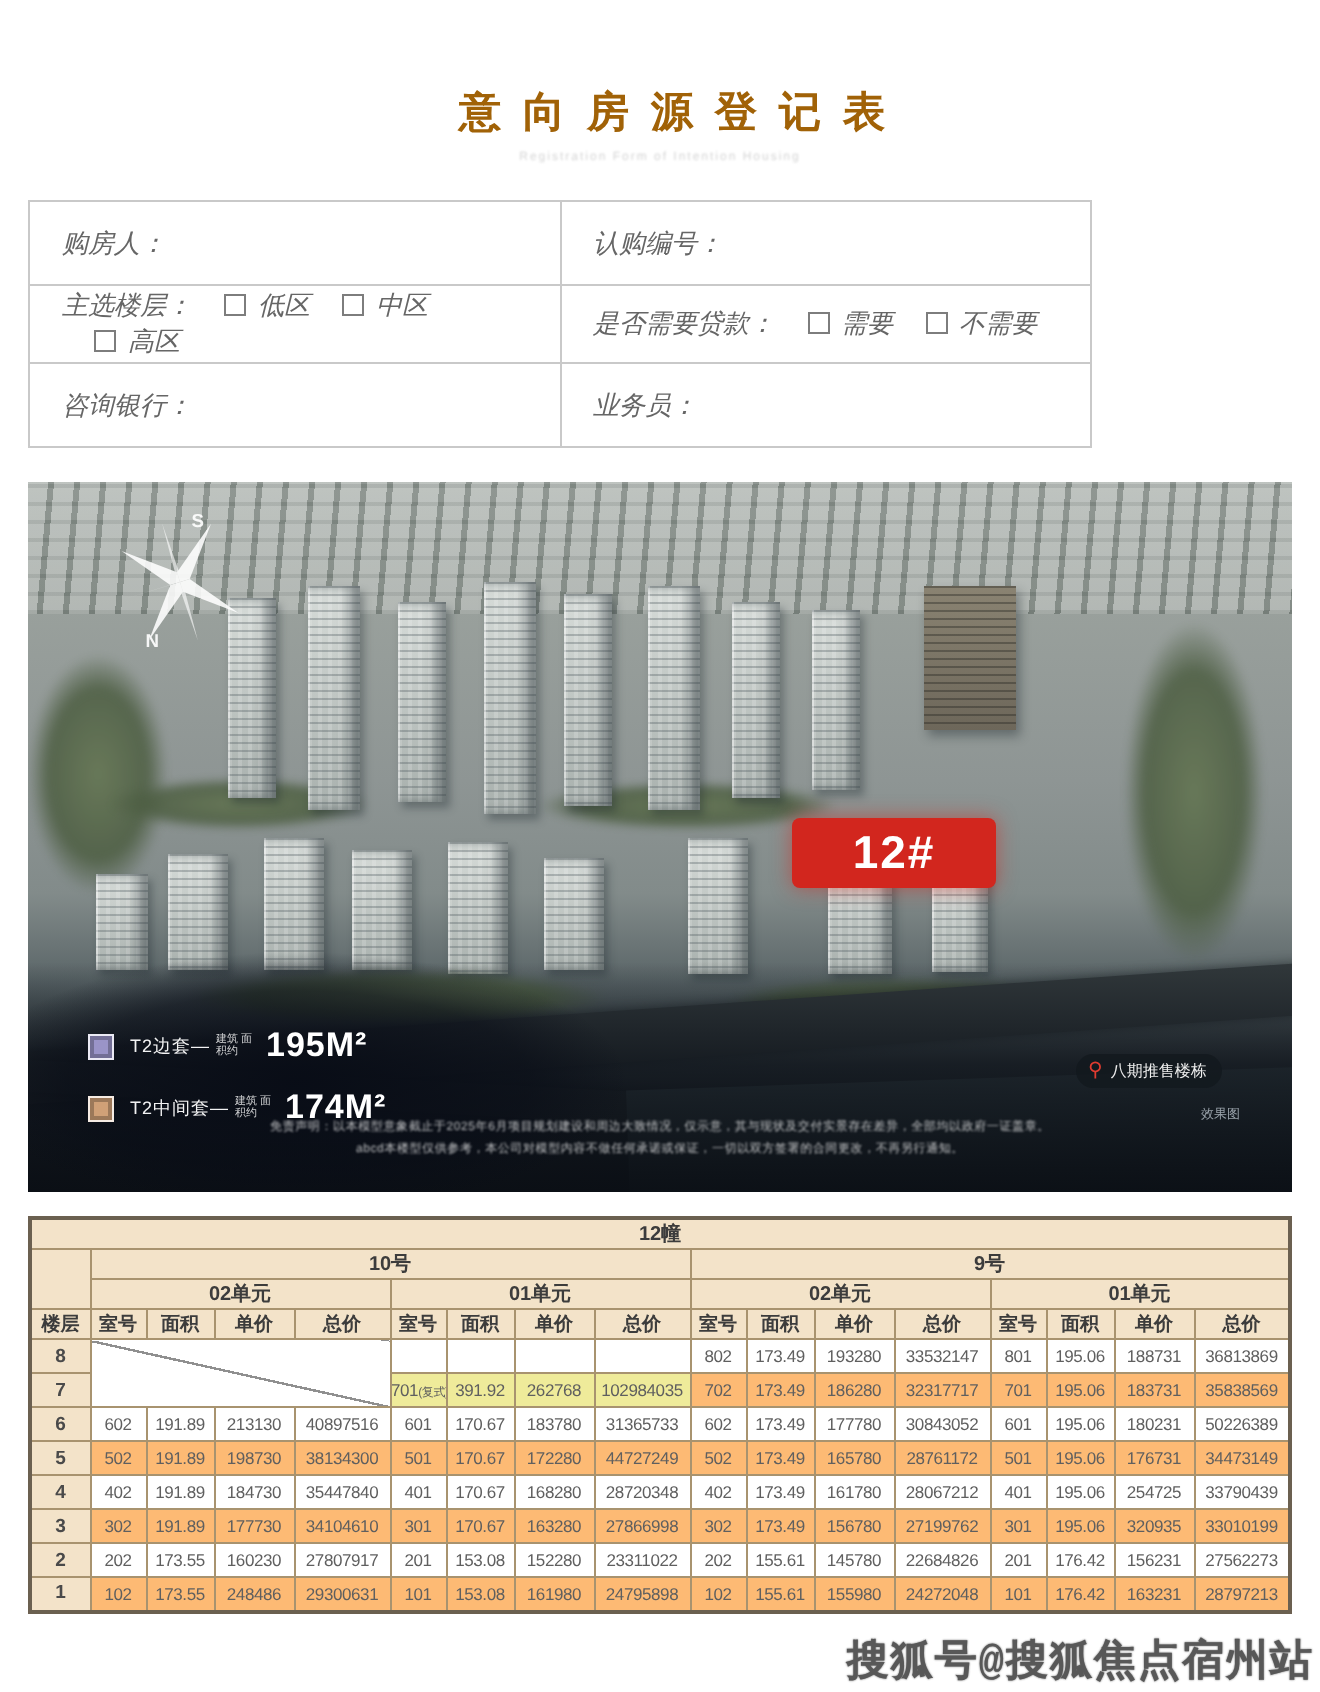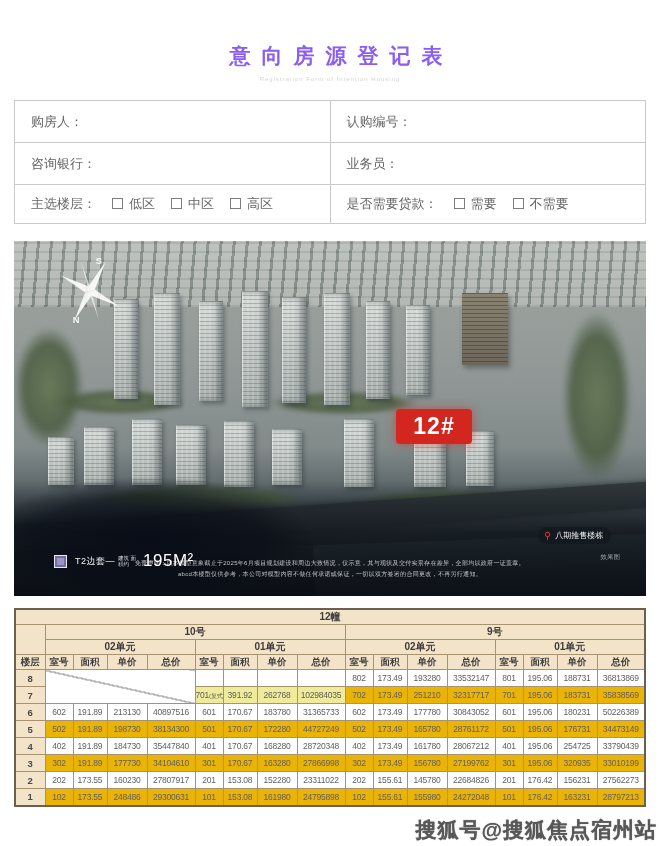--- a/index.html
+++ b/index.html
@@ -1,25 +1,25 @@
 <!DOCTYPE html>
 <html><head>
 <meta charset="utf-8">
 <style>
   * { margin:0; padding:0; box-sizing:border-box; }
   html,body { width:660px; background:#ffffff; font-family:"Liberation Sans","DejaVu Sans",sans-serif; }
   body { position:relative; height:846px; overflow:hidden; }
 
   
   .title-wrap { text-align:center; padding-top:42px; }
-  .page-title { font-size:21px; font-weight:bold; color:#8b5cf6; letter-spacing:11px; text-indent:11px;padding-left:12px; }
+  .page-title { font-size:21px; font-weight:bold; color:#a16207; letter-spacing:11px; text-indent:11px;padding-left:12px; }
   .ghost-sub { margin-top:6px; font-size:6px; color:#d4d4d4; filter:blur(.5px); letter-spacing:1px; }
 
   
-  .form-table { width:632px; margin:18px auto 0 14px; border-collapse:collapse; table-layout:fixed; }
+  .form-table { width:532px; margin:18px auto 0 14px; border-collapse:collapse; table-layout:fixed;font-style:italic; }
   .form-table td { border:1px solid #c9c9c9; font-size:13px; color:#666; padding:0 16px; height:42px; vertical-align:middle; background:#fff; }
   .intent-row-cell { position:relative; }
   .intent-item { position:absolute; top:50%; transform:translateY(-50%); }
   .chk { display:inline-block; width:11px; height:11px; border:1.3px solid #7d7d7d; background:#fff; vertical-align:-1px; margin-right:6px; }
   .chk-group { margin-left:16px; white-space:nowrap; }
   .chk-group:first-of-type { margin-left:10px; }
 
   
   .render { position:relative; width:632px; height:355px; margin:17px 0 0 14px; overflow:hidden;
     background:linear-gradient(180deg,#a4aaa6 0%,#99a09c 18%,#8e9594 42%,#828b8a 58%,#556063 72%,#2b3338 86%,#1c2329 100%); }
@@ -39,84 +39,84 @@
     background-image:repeating-linear-gradient(180deg, rgba(40,40,35,.4) 0 1px, transparent 1px 4px), linear-gradient(180deg,#8a8372,#6d675a);
     box-shadow:2px 3px 5px rgba(30,40,45,.4); }
   .road { position:absolute; background:#31383b; box-shadow:0 0 6px rgba(20,25,28,.6); }
   .water { position:absolute; background:linear-gradient(180deg,#48585c,#2e3b40); transform:rotate(-2deg); }
   .bottomdark { position:absolute; left:0; bottom:0; width:100%; height:115px;
     background:linear-gradient(180deg, rgba(15,20,26,0) 0%, rgba(13,18,25,.75) 45%, rgba(10,14,20,.95) 100%); }
   .legendpatch { position:absolute; left:-30px; top:235px; width:330px; height:130px;
     background:radial-gradient(closest-side, rgba(8,12,22,.95), rgba(8,12,22,.55) 70%, rgba(8,12,22,0)); }
 
   .compass { position:absolute; left:40px; top:14px; width:72px; height:72px; opacity:.92; }
-  .badge-12 { position:absolute; left:382px; top:168px; width:76px; height:35px; background:#d2261e;
+  .badge-12 { position:absolute; left:382px; top:168px; width:102px; height:35px; background:#d2261e;
     border-radius:4px; color:#fff; font-size:23px; font-weight:bold; display:flex; align-items:center; justify-content:center;
     box-shadow:0 0 10px rgba(210,38,30,.55); letter-spacing:1px; }
 
-  .legend { position:absolute; left:40px; top:272px; color:#fff;margin-top:38px; }
+  .legend { position:absolute; left:30px; top:272px; color:#fff; }
   .legend-row { display:flex; align-items:center; margin-bottom:11px; }
   .legend-swatch { width:13px; height:13px; border:1px solid rgba(255,255,255,.8); margin-right:8px; flex:0 0 auto;
     box-shadow:inset 0 0 0 2px rgba(0,0,0,.25); }
   .legend-name { font-size:9px; letter-spacing:.5px; opacity:.95; }
   .legend-note { font-size:5.5px; opacity:.8; margin:0 3px; line-height:1.1; width:22px; }
-  .legend-area { font-size:17px; font-weight:normal; letter-spacing:.5px; }
+  .legend-area { font-size:17px; font-weight:bold; letter-spacing:.5px; }
 
   .poi { position:absolute; left:524px; top:286px; background:rgba(18,24,30,.78); border-radius:9px;
     padding:3px 8px 3px 6px; display:flex; align-items:center; color:#eee; font-size:8px; white-space:nowrap; }
   .pin { color:#e03b30; font-size:10px; margin-right:4px; }
   .poi-sub { position:absolute; right:26px; top:312px; font-size:6.5px; color:#9aa3ab; }
 
   .disclaimer { position:absolute; left:10%; width:80%; text-align:center; color:rgba(255,255,255,.72);
     font-size:6px; filter:blur(.4px); letter-spacing:.3px; }
   .d1 { top:318px; } .d2 { top:329px; }
 
   
   .price-wrap { position:relative; width:632px; margin:12px 0 0 14px; }
   .price-table { width:632px; border-collapse:collapse; table-layout:fixed; border:2px solid #6b6050; }
   .price-table th, .price-table td { border:1px solid #a8936f; text-align:center; vertical-align:middle; overflow:hidden; white-space:nowrap; }
   .hdr { background:#f3e3c9; color:#3c3c3c; font-size:10px; font-weight:bold; height:15px; }
   .hdr-sm { background:#f3e3c9; color:#3c3c3c; font-size:9.5px; font-weight:bold; height:15px; }
   .floor-cell { background:#f3e3c9; color:#4a4a4a; font-size:9.5px; font-weight:bold; }
   .price-table td.data { font-size:8.5px; color:#5f5f5f; height:17px; background:#fff; letter-spacing:-.2px; }
-  tr.tint td.data { background:#eab308; }
+  tr.tint td.data { background:#fdba74; }
   td.diag { background:
       linear-gradient(to top right, transparent calc(50% - .6px), #8f8f8f calc(50% - .6px), #8f8f8f calc(50% + .6px), transparent calc(50% + .6px)),
       #ffffff !important; }
   td.hl { background:#efeb9a !important; color:#55522e; }
   .room-sfx { font-size:6px; }
 
   .watermark { position:absolute; right:3px; bottom:2px; font-size:21px; font-weight:bold; color:#3d3d3d;
-    opacity:.86; letter-spacing:1px; text-shadow:0 0 1px #3d3d3d; }
+    opacity:.86; letter-spacing:1px; text-shadow:0 0 1px #3d3d3d;font-family:Liberation Mono, monospace; }
 </style>
 </head>
 <body>
 
 <div class="title-wrap">
   <div class="page-title">意向房源登记表</div>
   <div class="ghost-sub">Registration Form of Intention Housing</div>
 </div>
 
 <table class="form-table">
   <tbody>
       <tr>
     <td style="width:50%">购房人：</td>
     <td style="width:50%">认购编号：</td>
-  </tr>
-  <tr>
-    <td>咨询银行：</td>
-    <td>业务员：</td>
   </tr>
   <tr style="height:39px">
     <td style="height:39px">
       <span>主选楼层：</span><span class="chk-group"><span class="chk"></span><span>低区</span></span><span class="chk-group"><span class="chk"></span><span>中区</span></span><span class="chk-group"><span class="chk"></span><span>高区</span></span>
     </td>
     <td style="height:39px">
       <span>是否需要贷款：</span><span class="chk-group"><span class="chk"></span><span>需要</span></span><span class="chk-group"><span class="chk"></span><span>不需要</span></span>
     </td>
+  </tr>
+  <tr>
+    <td>咨询银行：</td>
+    <td>业务员：</td>
   </tr>
 </tbody>
   </table>
 
 <div class="render">
   <div class="topstrip"></div>
 
   <div class="grn" style="left:0;top:86px;width:70px;height:120px"></div>
   <div class="grn" style="left:40px;top:148px;width:130px;height:26px"></div>
   <div class="grn" style="left:255px;top:150px;width:150px;height:24px"></div>
@@ -167,20 +167,26 @@
   </svg>
 
   <div class="badge-12">12#</div>
 
   <div class="legend">
     <div class="legend-row">
       <span class="legend-swatch" style="background: rgb(154, 148, 200);"></span>
       <span class="legend-name">T2边套—</span>
       <span class="legend-note">建筑 面积约</span>
       <span class="legend-area">195M²</span>
+    </div>
+    <div class="legend-row">
+      <span class="legend-swatch" style="background: rgb(208, 160, 119);"></span>
+      <span class="legend-name">T2中间套—</span>
+      <span class="legend-note">建筑 面积约</span>
+      <span class="legend-area">174M²</span>
     </div>
   </div>
 
   <div class="poi">
     <span class="pin">⚲</span>
     <span>八期推售楼栋</span>
   </div>
   <div class="poi-sub">效果图</div>
 
   <div class="disclaimer d1">免责声明：以本模型意象截止于2025年6月项目规划建设和周边大致情况，仅示意，其与现状及交付实景存在差异，全部均以政府一证盖章。</div>
@@ -261,21 +267,21 @@
   </tr>
 
   <tr class="tint">
     <td class="floor-cell">7</td>
     <td class="data hl"><span>701</span><span class="room-sfx">(复式)</span></td>
     <td class="data hl">391.92</td>
     <td class="data hl">262768</td>
     <td class="data hl">102984035</td>
     <td class="data">702</td>
     <td class="data">173.49</td>
-    <td class="data">251210</td>
+    <td class="data">186280</td>
     <td class="data">32317717</td>
     <td class="data">701</td>
     <td class="data">195.06</td>
     <td class="data">183731</td>
     <td class="data">35838569</td>
   </tr>
 
   <tr>
     <td class="floor-cell">6</td>
     <td class="data">602</td>

